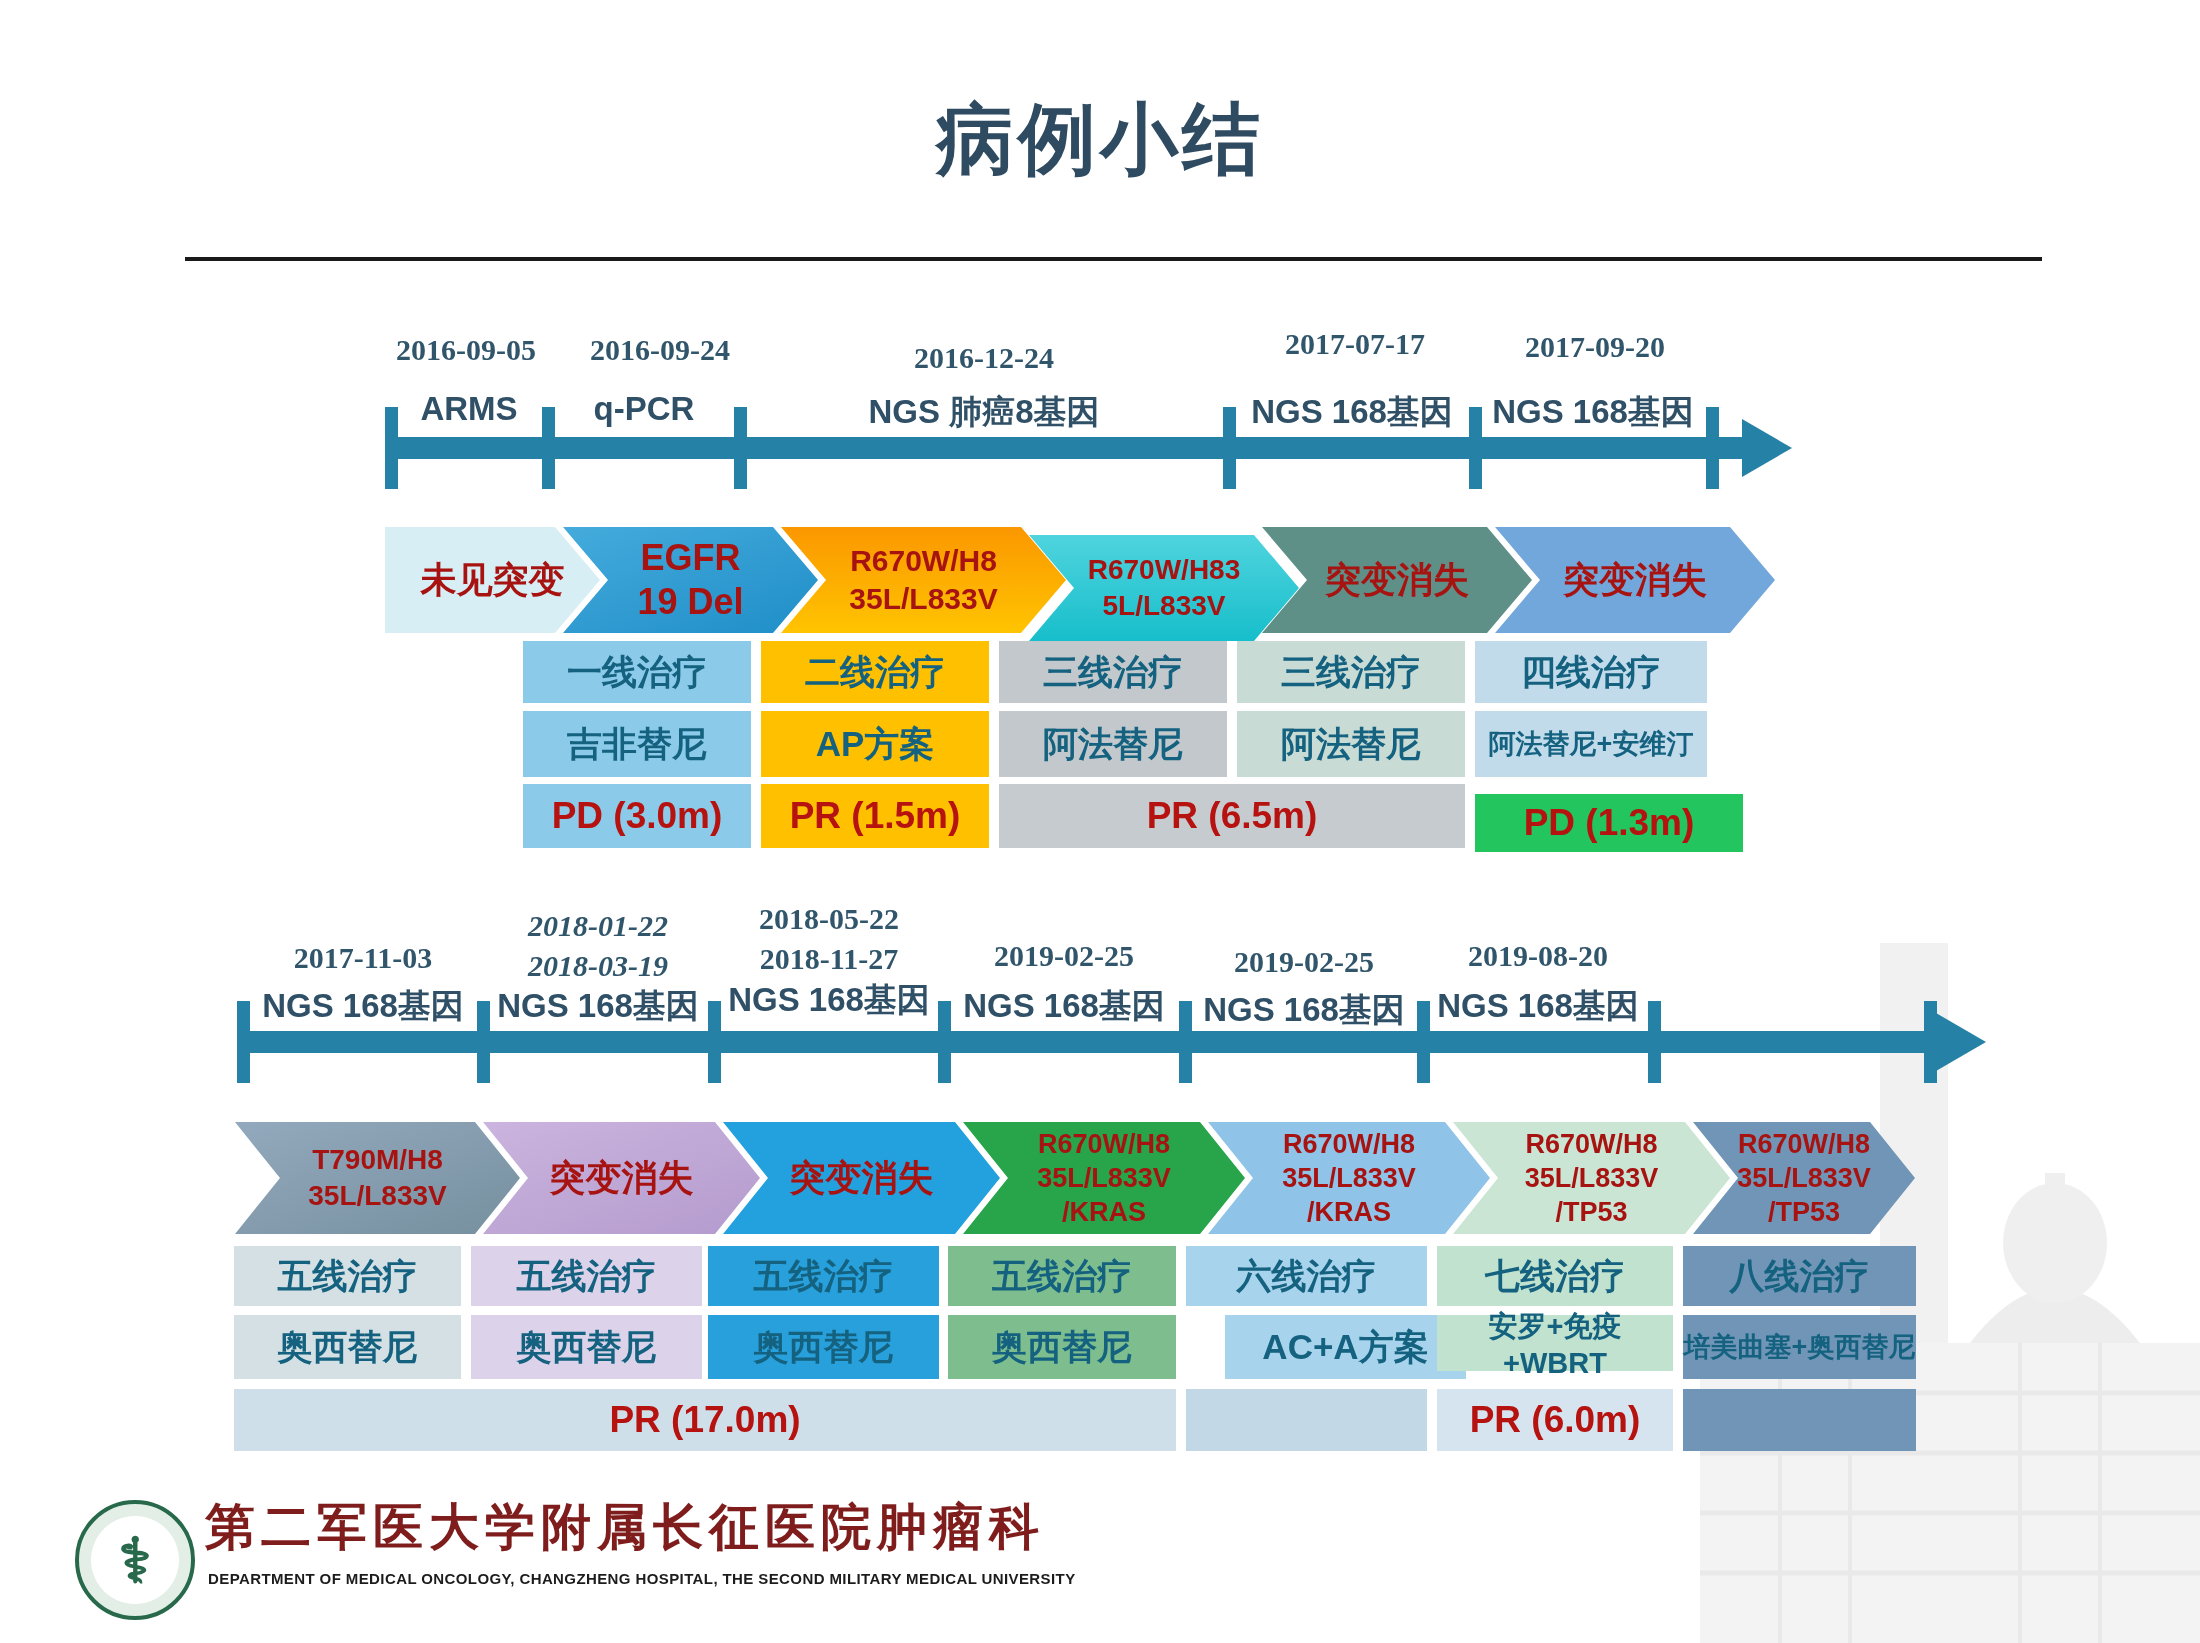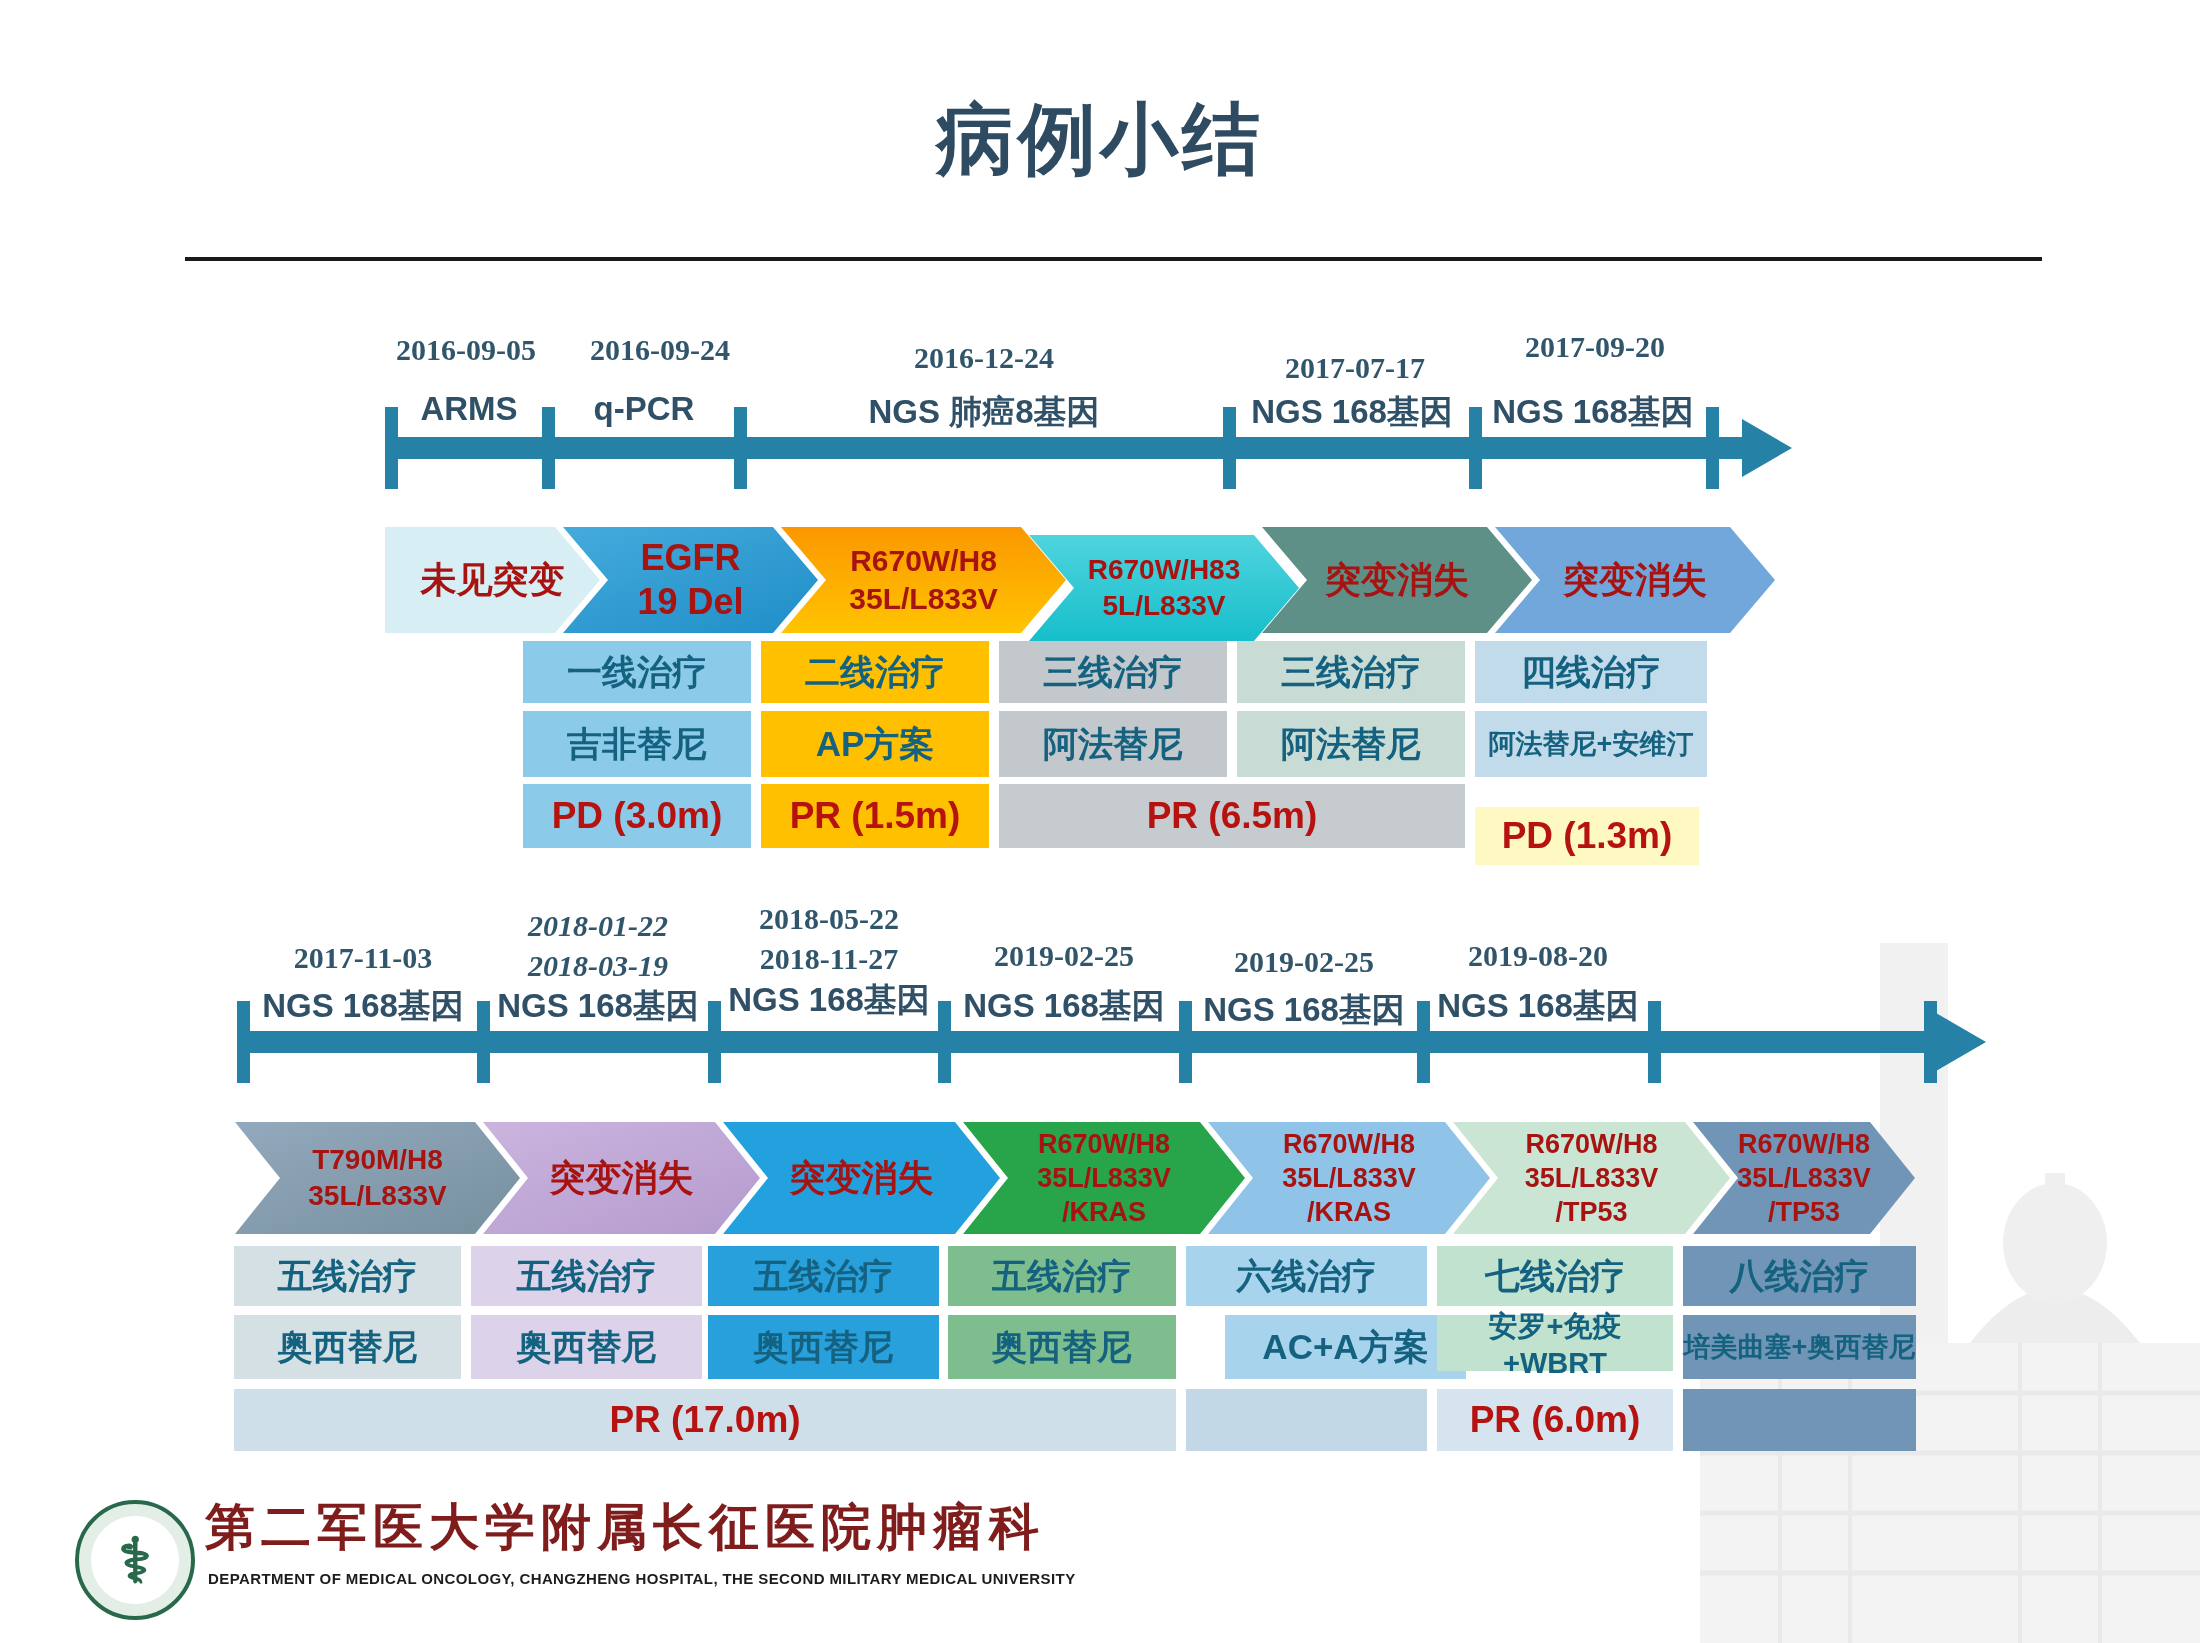--- a/index.html
+++ b/index.html
@@ -75,21 +75,21 @@
   <div class="tick" style="left:385px;top:407px;"></div>
   <div class="tick" style="left:542px;top:407px;"></div>
   <div class="tick" style="left:734px;top:407px;"></div>
   <div class="tick" style="left:1223px;top:407px;"></div>
   <div class="tick" style="left:1469px;top:407px;"></div>
   <div class="tick" style="left:1706px;top:407px;"></div>
 
   <div class="date" style="left:466px;top:330px;">2016-09-05</div>
   <div class="date" style="left:660px;top:330px;">2016-09-24</div>
   <div class="date" style="left:984px;top:338px;">2016-12-24</div>
-  <div class="date" style="left:1355px;top:324px;margin-top:24px;">2017-07-17</div>
+  <div class="date" style="left:1355px;top:324px;">2017-07-17</div>
   <div class="date" style="left:1595px;top:327px;">2017-09-20</div>
 
   <div class="tl-label" style="left:469px;top:390px;">ARMS</div>
   <div class="tl-label" style="left:644px;top:390px;">q-PCR</div>
   <div class="tl-label" style="left:984px;top:390px;">NGS 肺癌8基因</div>
   <div class="tl-label" style="left:1352px;top:390px;">NGS 168基因</div>
   <div class="tl-label" style="left:1593px;top:390px;">NGS 168基因</div>
 
   <div class="chev clip-flat fs36" style="left:385px;top:527px;width:215px;height:106px;background:#D8EEF5;">
     <span class="ln">未见突变</span>
@@ -121,21 +121,21 @@
 
   <div class="cell" style="left:523px;top:711px;width:228px;height:66px;background:#8BCBE9;">吉非替尼</div>
   <div class="cell" style="left:761px;top:711px;width:228px;height:66px;background:#FFC000;">AP方案</div>
   <div class="cell" style="left:999px;top:711px;width:228px;height:66px;background:#C2C8CC;">阿法替尼</div>
   <div class="cell" style="left:1237px;top:711px;width:228px;height:66px;background:#C9DBD5;">阿法替尼</div>
   <div class="cell small-cell" style="left:1475px;top:711px;width:232px;height:66px;background:#C1DBEB;">阿法替尼+安维汀</div>
 
   <div class="resp" style="left:523px;top:784px;width:228px;height:64px;background:#8BCBE9;">PD (3.0m)</div>
   <div class="resp" style="left:761px;top:784px;width:228px;height:64px;background:#FFC000;">PR (1.5m)</div>
   <div class="resp" style="left:999px;top:784px;width:466px;height:64px;background:#C6CBCF;">PR (6.5m)</div>
-  <div class="resp" style="left:1475px;top:794px;width:224px;height:58px;background:#fef9c3;margin-top:13px;">PD (1.3m)</div>
+  <div class="resp" style="left:1475px;top:794px;width:268px;height:58px;background:#22c55e;">PD (1.3m)</div>
 
   <div class="tl-bar" style="left:243px;top:1031px;width:1697px;"></div>
   <div class="tl-arrow" style="left:1936px;top:1013px;"></div>
   <div class="tick" style="left:237px;top:1001px;"></div>
   <div class="tick" style="left:477px;top:1001px;"></div>
   <div class="tick" style="left:708px;top:1001px;"></div>
   <div class="tick" style="left:938px;top:1001px;"></div>
   <div class="tick" style="left:1179px;top:1001px;"></div>
   <div class="tick" style="left:1417px;top:1001px;"></div>
   <div class="tick" style="left:1648px;top:1001px;"></div>

